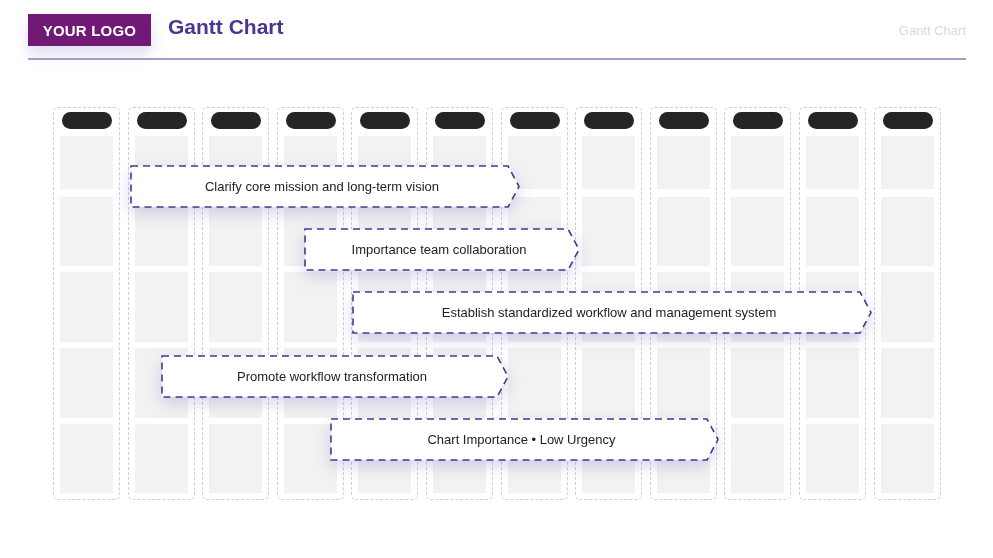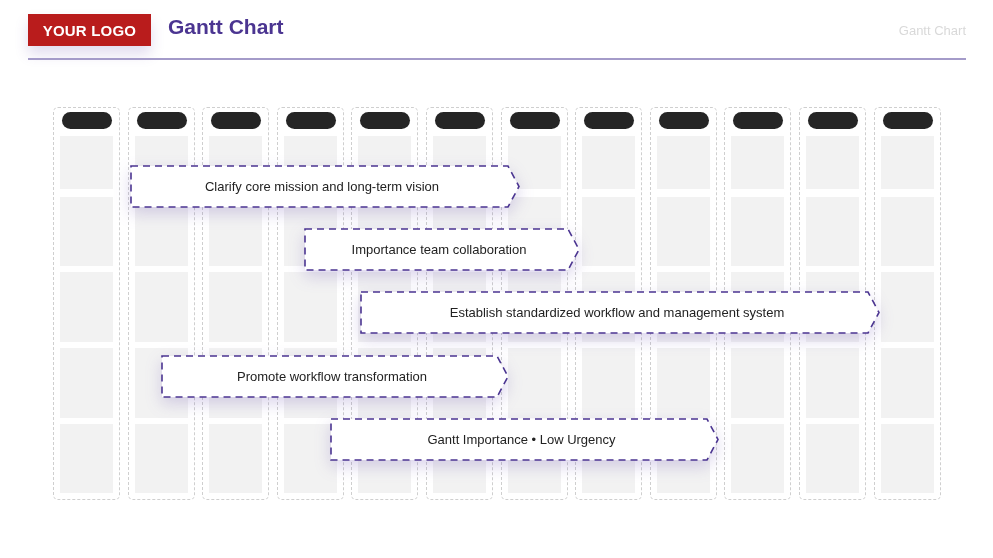--- a/index.html
+++ b/index.html
@@ -1,21 +1,21 @@
 <!DOCTYPE html>
 <html><head>
 <meta charset="utf-8">
 <style>
   * { box-sizing: border-box; margin: 0; padding: 0; }
   html, body { width: 993px; height: 558px; background: #ffffff; overflow: hidden; }
   body { position: relative; font-family: "Liberation Sans", "DejaVu Sans", sans-serif; }
 
   .logo {
     position: absolute; left: 28px; top: 14px; width: 123px; height: 32px;
-    background: #b91c1c; color: #ffffff; font-size: 15px; font-weight: 600;
+    background: #701a75; color: #ffffff; font-size: 15px; font-weight: 600;
     display: flex; align-items: center; justify-content: center; letter-spacing: 0.2px;
     box-shadow: 0 8px 14px rgba(90, 62, 168, 0.18);
   }
   .title {
     position: absolute; left: 168px; top: 15px; font-size: 21px; font-weight: 700;
     color: #4b3591;
   }
   .top-right {
     position: absolute; right: 27px; top: 23px; font-size: 13px; color: #d9d9d9;
   }
@@ -157,31 +157,31 @@
         <path d="M1 1 L378 1 L389 21.5 L378 42 L1 42 Z" fill="#ffffff" stroke="#4b3591" stroke-width="1.6" stroke-dasharray="7 5"></path>
       </svg>
       <div class="label" style="width: 384px;">Clarify core mission and long-term vision</div>
     </div>
     <div class="bar" style="left: 304px; top: 228px; width: 276px;">
       <svg viewBox="0 0 276 43">
         <path d="M1 1 L264 1 L275 21.5 L264 42 L1 42 Z" fill="#ffffff" stroke="#4b3591" stroke-width="1.6" stroke-dasharray="7 5"></path>
       </svg>
       <div class="label" style="width: 270px;">Importance team collaboration</div>
     </div>
-    <div class="bar" style="left: 360px; top: 291px; width: 520px;">
+    <div class="bar" style="left: 352px; top: 291px; width: 520px;">
       <svg viewBox="0 0 520 43">
         <path d="M1 1 L508 1 L519 21.5 L508 42 L1 42 Z" fill="#ffffff" stroke="#4b3591" stroke-width="1.6" stroke-dasharray="7 5"></path>
       </svg>
       <div class="label" style="width: 514px;">Establish standardized workflow and management system</div>
     </div>
     <div class="bar" style="left: 161px; top: 355px; width: 348px;">
       <svg viewBox="0 0 348 43">
         <path d="M1 1 L336 1 L347 21.5 L336 42 L1 42 Z" fill="#ffffff" stroke="#4b3591" stroke-width="1.6" stroke-dasharray="7 5"></path>
       </svg>
       <div class="label" style="width: 342px;">Promote workflow transformation</div>
     </div>
     <div class="bar" style="left: 330px; top: 418px; width: 389px;">
       <svg viewBox="0 0 389 43">
         <path d="M1 1 L377 1 L388 21.5 L377 42 L1 42 Z" fill="#ffffff" stroke="#4b3591" stroke-width="1.6" stroke-dasharray="7 5"></path>
       </svg>
-      <div class="label" style="width: 383px;">Gantt Importance • Low Urgency</div>
+      <div class="label" style="width: 383px;">Chart Importance • Low Urgency</div>
     </div>
   </div>
 
 </body></html>

